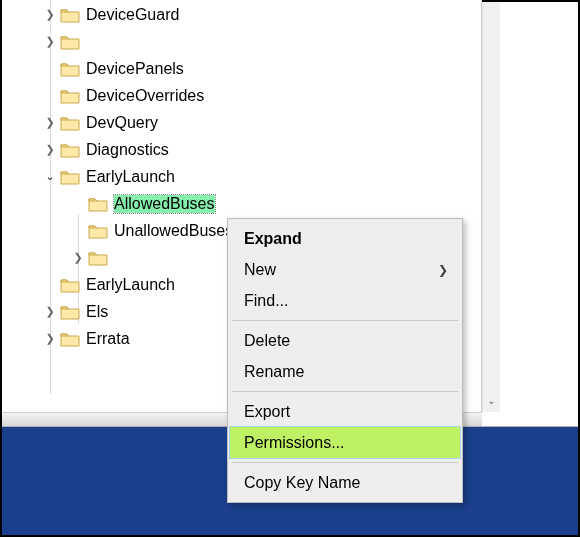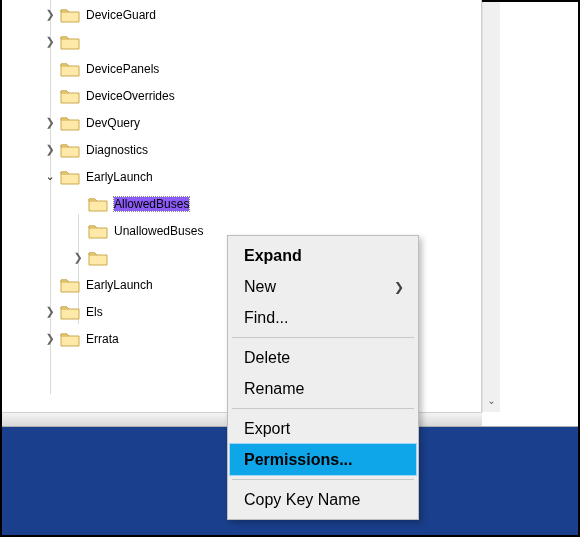--- a/index.html
+++ b/index.html
@@ -69,66 +69,65 @@
     width: 20px;
     height: 16px;
     margin-right: 6px;
     flex-shrink: 0;
     display:inline-block;
     position: relative;
   }
   .folder svg { position:absolute; top:0; left:0; }
   .label {
     color: #000;
-    font-size: 12px;
+    font-size: 16px;
   }
   .row.selected .label {
-    background: #8b5cf6;
+    background: #86efac;
     outline: 1px dotted #888;
     text-align: center;
   }
   .vline {
     position:absolute;
     width:1px;
     background: #d9d9d9;
   }
   .bottom-gradient {
     position:absolute;
     left:0; top:410px; width:480px; height:14px;
     background: linear-gradient(#f4f4f4,#d8d8d8);
     border-top:1px solid #cfcfcf;
   }
 
   
   .menu {
     position: absolute;
     left: 227px;
-    top: 235px;
-    width: 192px;
+    top: 218px;
+    width: 236px;
     background: #eeeeee;
     border: 1px solid #bdbdbd;
     box-shadow: 3px 3px 6px rgba(0,0,0,0.25);
     padding: 4px 2px;
   }
   .menu-item {
     height: 31px;
     display:flex;
     align-items:center;
     padding: 0 14px 0 14px;
     color:#000;
     font-size:16px;
     position:relative;
   }
   .menu-item .sub {
     position:absolute; right:12px; color:#404040; font-size:12px;
   }
   .menu-item.hl {
-    background:#0ea5e9;
+    background:#bef264;
     outline:1px solid #a6d4f5;
-    font-weight:bold;
   }
   .menu-sep {
     height:1px;
     background:#c8c8c8;
     margin:4px 2px;
   }
 </style>
 </head>
 <body>
 

